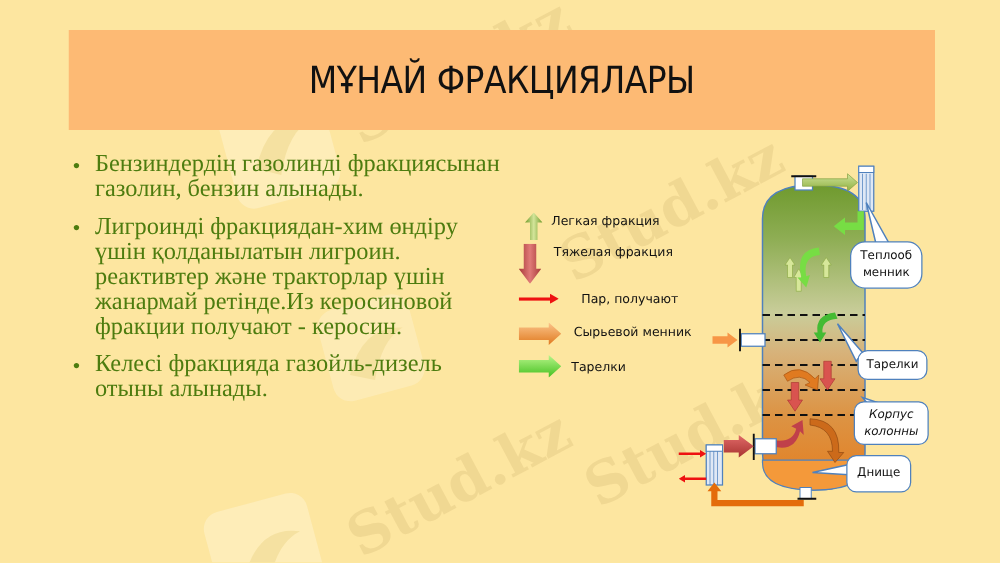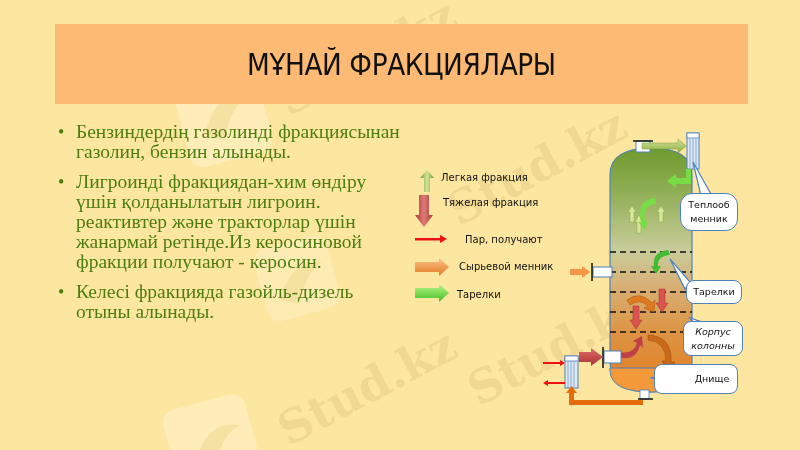--- a/index.html
+++ b/index.html
@@ -217,17 +217,17 @@
 
   <div class="callout" style="left:680px;top:193px;width:56px;height:36px;border-radius:12px;">
     <span style="width:44px;">Теплооб менник</span>
   </div>
   <div class="callout" style="left:686px;top:280px;width:54px;height:22px;">
     <span>Тарелки</span>
   </div>
   <div class="callout" style="left:683px;top:321px;width:58px;height:33px;font-style:italic;">
     <span style="width:50px;">Корпус колонны</span>
   </div>
-  <div class="callout" style="left:654px;top:364px;width:50px;height:28px;padding-left:32px;">
+  <div class="callout" style="left:677px;top:364px;width:50px;height:28px;">
     <span>Днище</span>
   </div>
 
 </div>
 
 </body></html>

